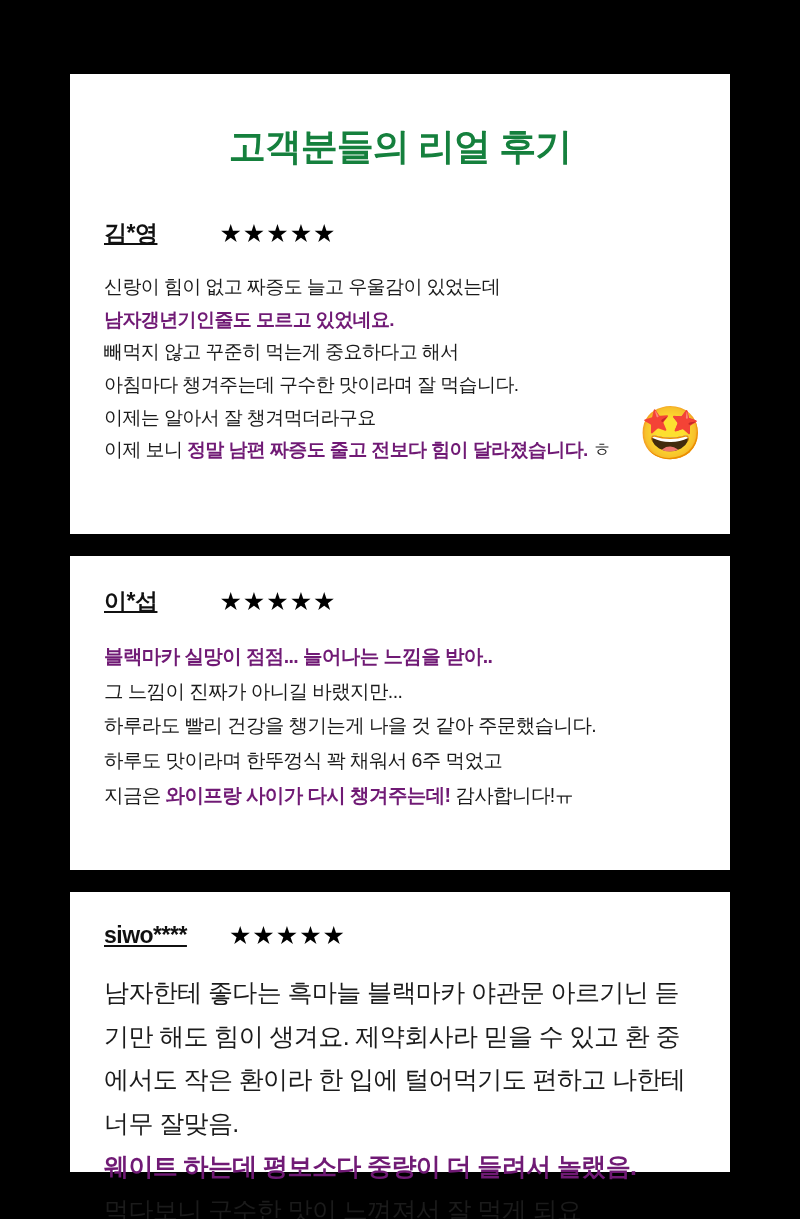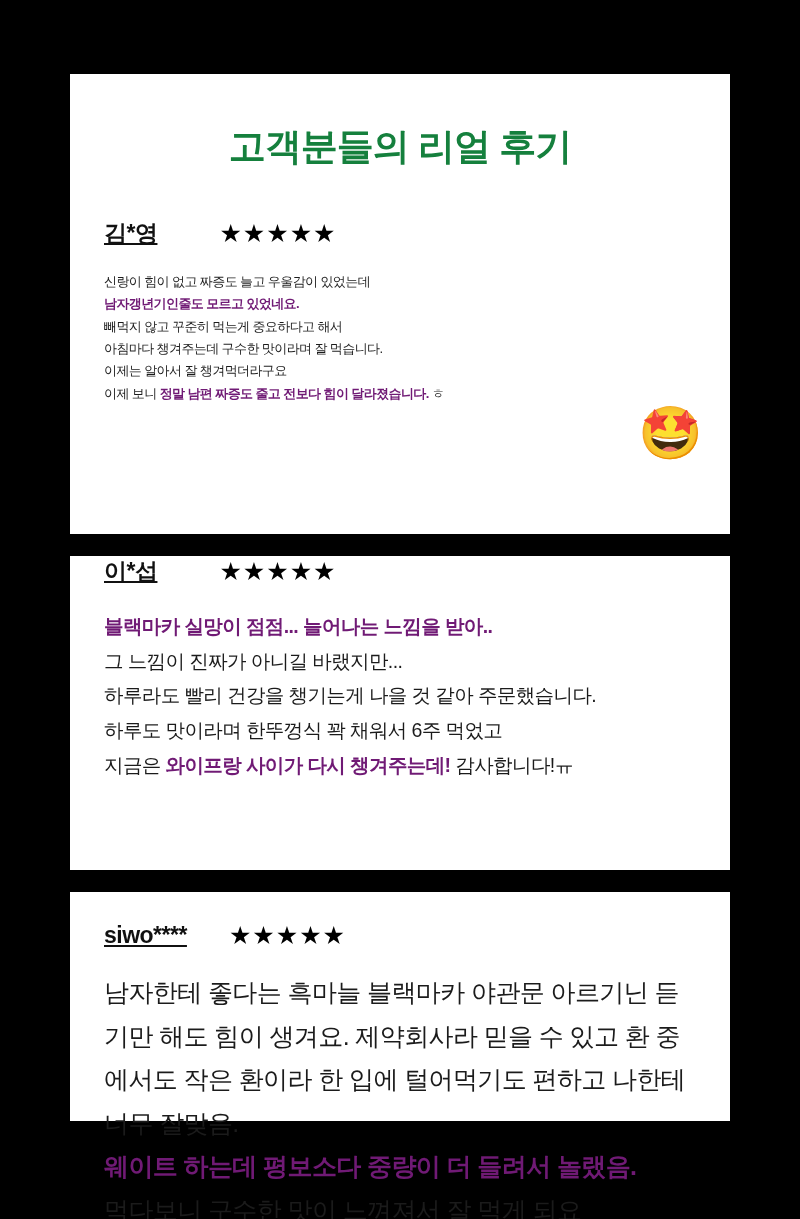--- a/index.html
+++ b/index.html
@@ -17,22 +17,22 @@
     position: relative;
   }
   .card {
     background: #ffffff;
     width: 660px;
     position: relative;
     margin-bottom: 22px;
     padding: 0 34px;
   }
   .card-1 { height: 460px; padding-top: 34px; }
-  .card-2 { height: 314px; }
-  .card-3 { height: 229px; padding-top: 30px; }
+  .card-2 { height: 314px; padding-top: 30px; }
+  .card-3 { height: 280px; padding-top: 30px; }
 
   .headline {
     text-align: center;
     font-size: 37px;
     font-weight: bold;
     letter-spacing: -1px;
     color: #15803d;
     margin-top: 14px;
     margin-bottom: 46px;
   }
@@ -53,21 +53,21 @@
   .stars {
     font-size: 25px;
     letter-spacing: 1px;
     color: #000000;
     margin-left: 62px;
     line-height: 1;
   }
   .card-3 .stars { margin-left: 42px; }
 
   .body-lines {
-    font-size: 13px;
+    font-size: 19px;
     line-height: 1.72;
     color: #1b1b1b;
     letter-spacing: -0.6px;
   }
   .line { white-space: nowrap; }
   .line.wrap { white-space: normal; }
   .b { font-weight: bold; color: #701a75; }
 
   .emoji {
     position: absolute;

